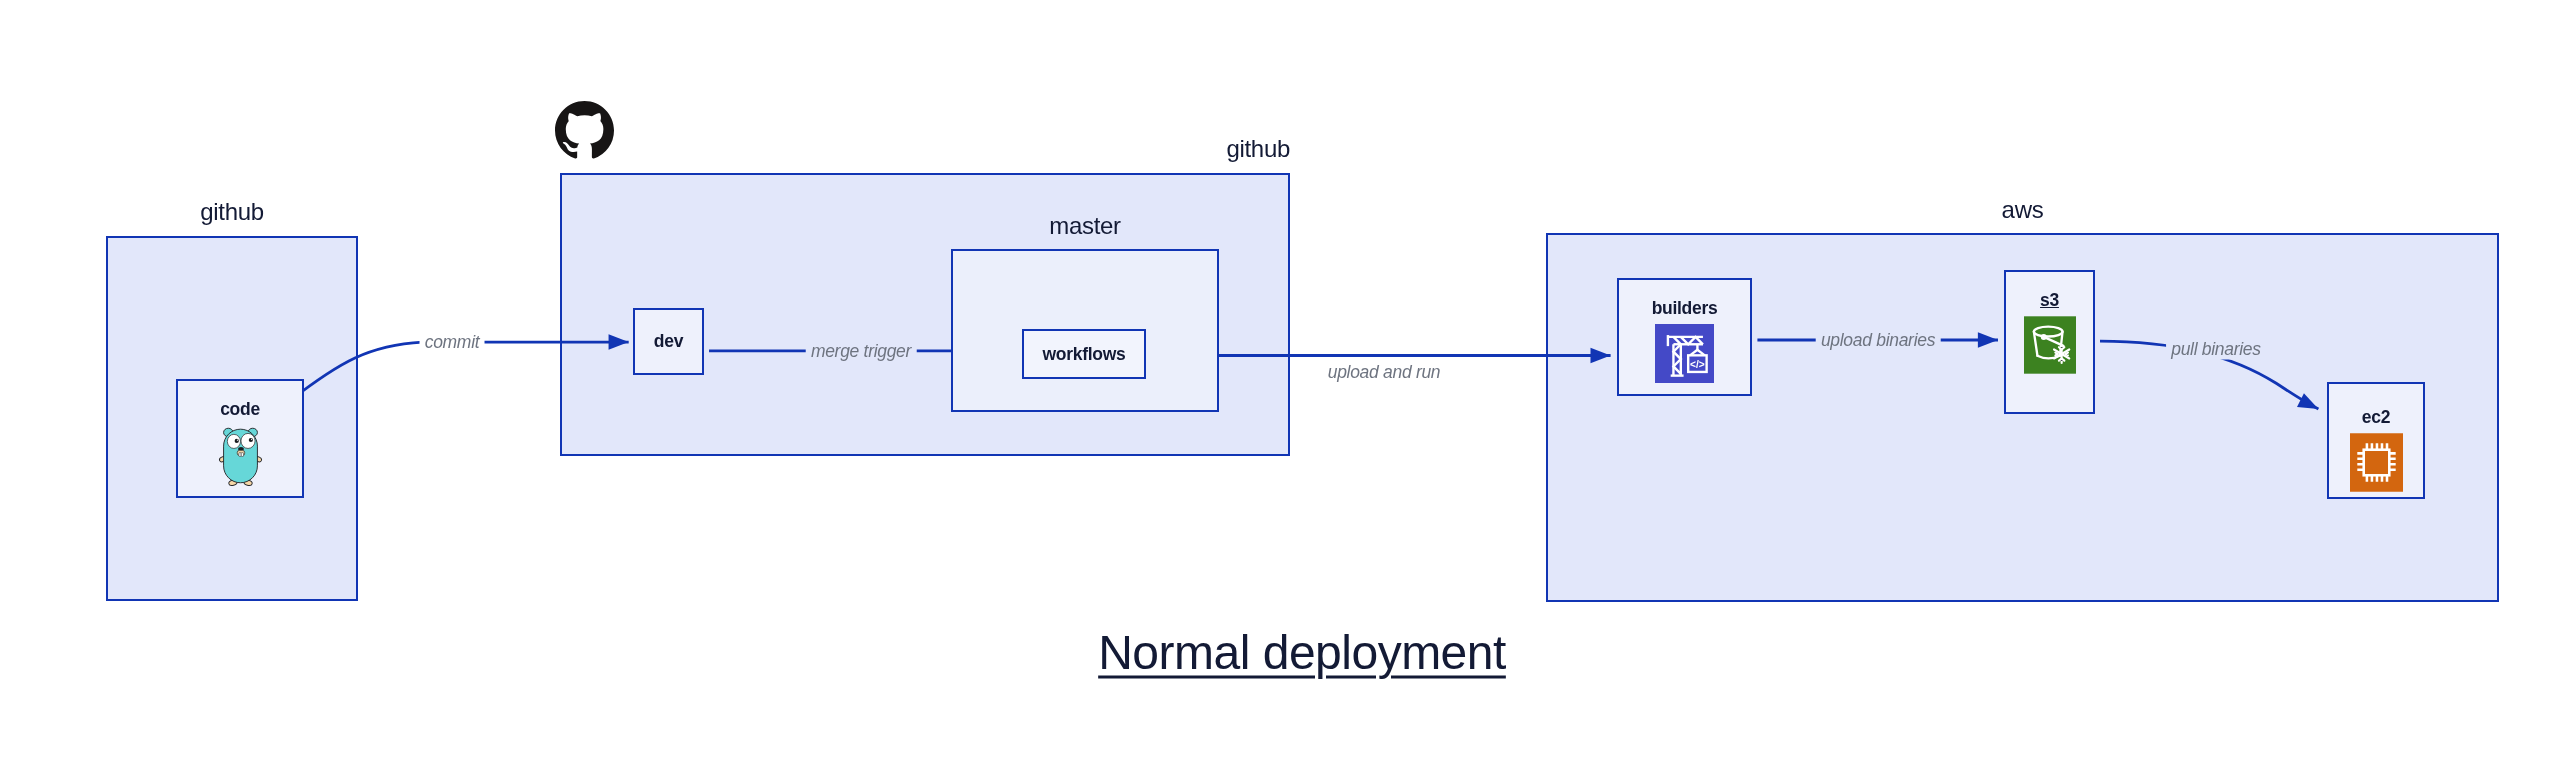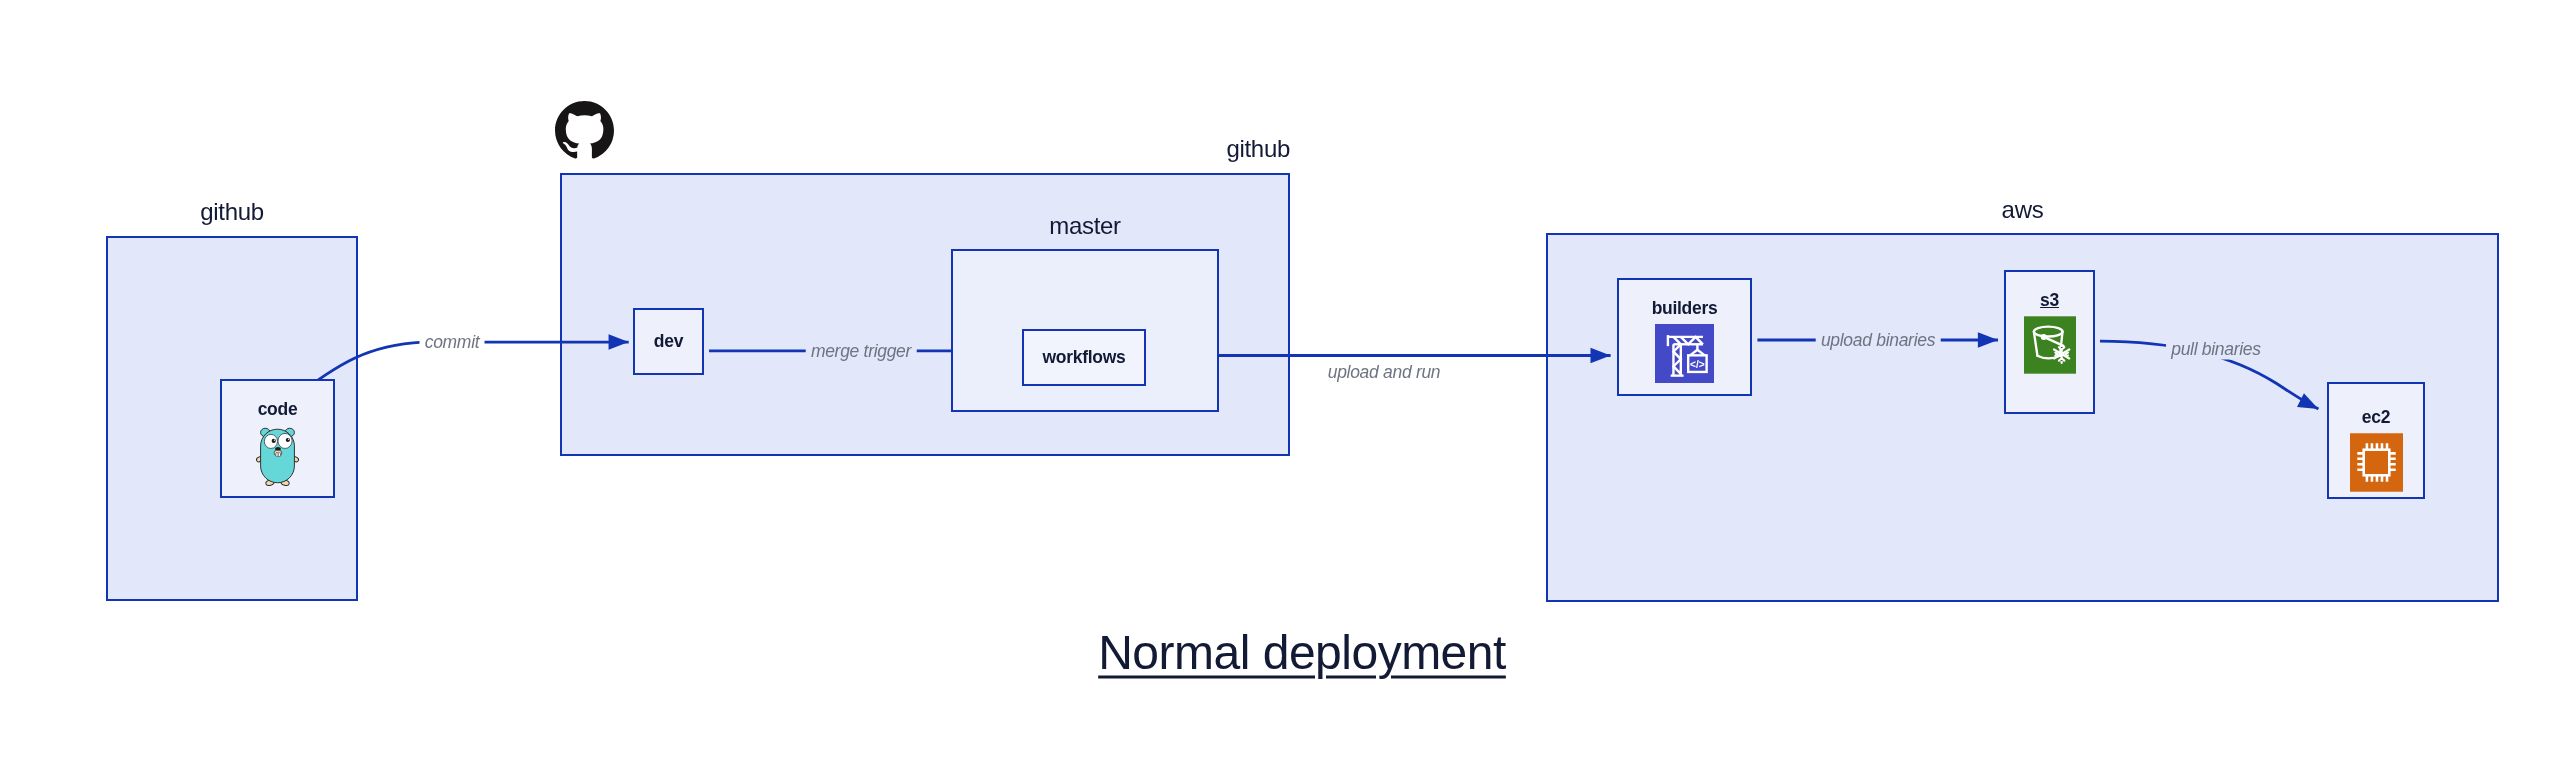--- a/index.html
+++ b/index.html
@@ -70,21 +70,21 @@
   <div class="glabel" style="left:1082px;top:135px;width:208px;text-align:right;">github</div>
 
   <div class="glabel" style="left:951px;top:212px;width:268px;text-align:center;">master</div>
 
   <div class="glabel" style="left:1546px;top:196px;width:953px;text-align:center;">aws</div>
 
   <svg id="github-logo" width="59" height="59" viewBox="0 0 16 16">
     <path fill="#171515" d="M8 0C3.58 0 0 3.58 0 8c0 3.54 2.29 6.53 5.47 7.59.4.07.55-.17.55-.38 0-.19-.01-.82-.01-1.49-2.01.37-2.53-.49-2.69-.94-.09-.23-.48-.94-.82-1.13-.28-.15-.68-.52-.01-.53.63-.01 1.08.58 1.23.82.72 1.21 1.87.87 2.33.66.07-.52.28-.87.51-1.07-1.78-.2-3.64-.89-3.64-3.95 0-.87.31-1.59.82-2.15-.08-.2-.36-1.02.08-2.12 0 0 .67-.21 2.2.82.64-.18 1.32-.27 2-.27.68 0 1.36.09 2 .27 1.53-1.04 2.2-.82 2.2-.82.44 1.1.16 1.92.08 2.12.51.56.82 1.27.82 2.15 0 3.07-1.87 3.75-3.65 3.95.29.25.54.73.54 1.48 0 1.07-.01 1.93-.01 2.2 0 .21.15.46.55.38A8.01 8.01 0 0 0 16 8c0-4.42-3.58-8-8-8z"></path>
   </svg>
 
-  <div class="node toplabel" style="left:176px;top:379px;width:115px;height:119px;margin-left:44px;">
+  <div class="node toplabel" style="left:176px;top:379px;width:128px;height:119px;">
     <span class="nlabel">code</span>
     <svg id="gopher" width="47" height="65" viewBox="0 0 100 132">
       <g stroke="#26282b" stroke-width="2">
         <ellipse cx="24" cy="17" rx="10" ry="9" fill="#66d7d8"></ellipse>
         <ellipse cx="76" cy="17" rx="10" ry="9" fill="#66d7d8"></ellipse>
         <ellipse cx="12" cy="74" rx="7" ry="5" fill="#f6d7a7" transform="rotate(-25 12 74)"></ellipse>
         <ellipse cx="88" cy="74" rx="7" ry="5" fill="#f6d7a7" transform="rotate(25 88 74)"></ellipse>
         <ellipse cx="34" cy="124" rx="9" ry="5.5" fill="#f6d7a7" transform="rotate(-15 34 124)"></ellipse>
         <ellipse cx="66" cy="124" rx="9" ry="5.5" fill="#f6d7a7" transform="rotate(15 66 124)"></ellipse>
         <rect x="14" y="10" width="72" height="114" rx="36" fill="#66d7d8"></rect>
@@ -101,21 +101,21 @@
         <rect x="46.5" y="60" width="5" height="8" rx="1.5" fill="#ffffff" stroke="#26282b" stroke-width="1.2"></rect>
         <rect x="51.5" y="60" width="5" height="8" rx="1.5" fill="#ffffff" stroke="#26282b" stroke-width="1.2"></rect>
       </g>
     </svg>
   </div>
 
   <div class="node center" style="left:633px;top:308px;width:71px;height:67px;">
     <span class="nlabel">dev</span>
   </div>
 
-  <div class="node center" style="left:1022px;top:329px;width:124px;height:57px;background:#f2f4fd;">
+  <div class="node center" style="left:1022px;top:329px;width:124px;height:50px;background:#f2f4fd;">
     <span class="nlabel">workflows</span>
   </div>
 
   <div class="node toplabel" style="left:1617px;top:278px;width:135px;height:118px;">
     <span class="nlabel">builders</span>
     <svg class="icon-badge" width="59" height="59" viewBox="0 0 64 64">
       <rect x="0" y="0" width="64" height="64" fill="#4449c7"></rect>
       <g stroke="#ffffff" stroke-width="2.6" fill="none">
         <path d="M14 12 L14 24"></path>
         <path d="M14 14 L52 14"></path>

